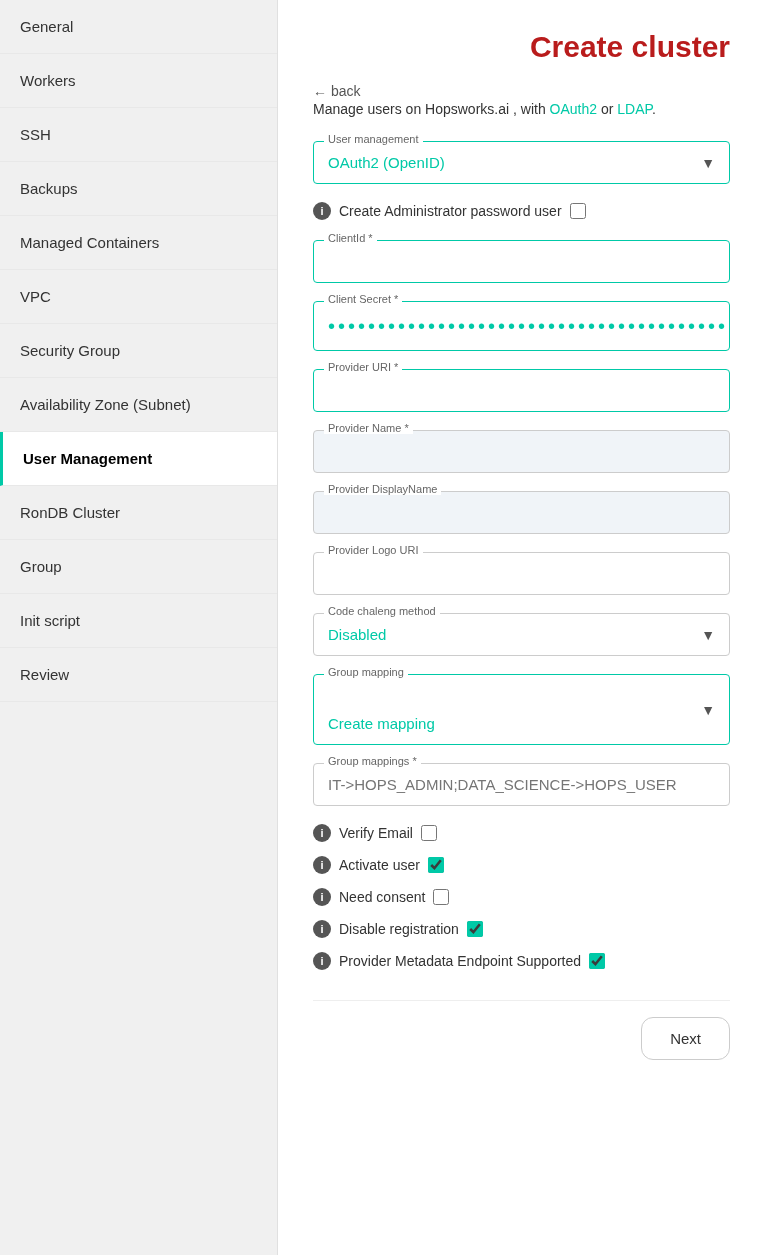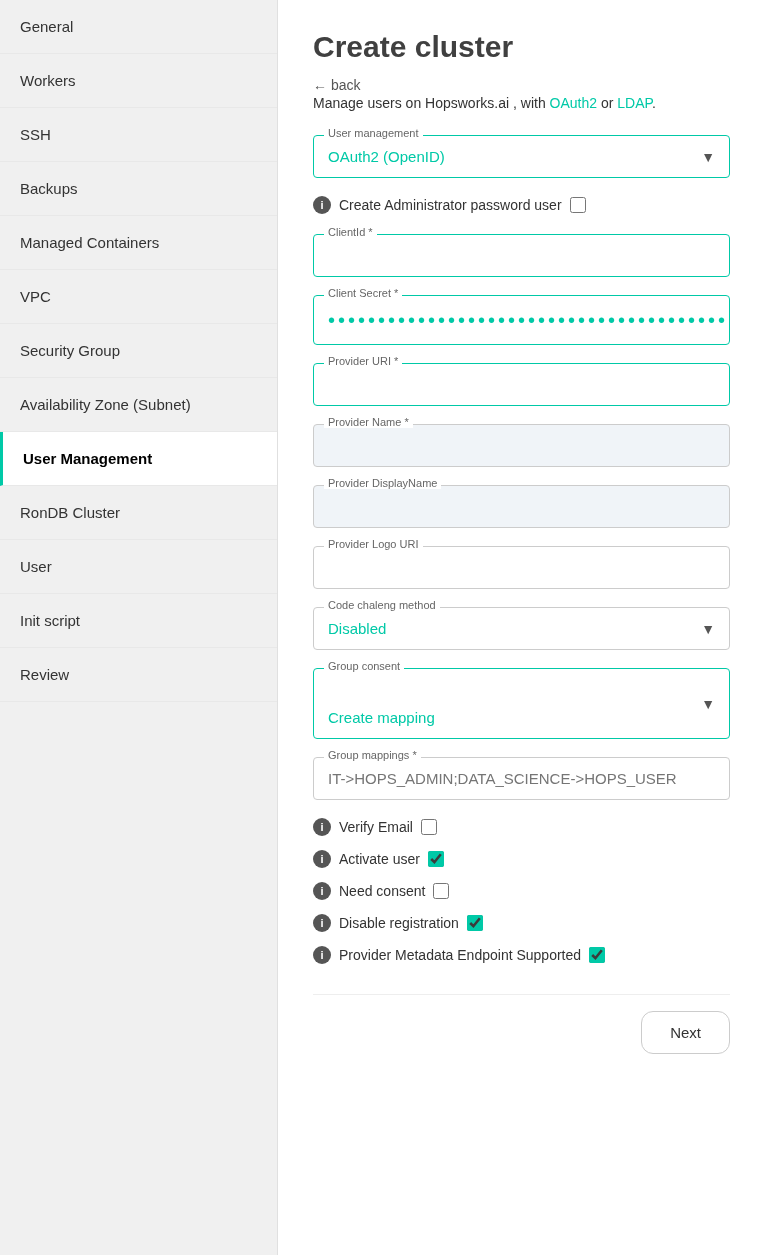--- a/index.html
+++ b/index.html
@@ -32,25 +32,25 @@
       border-left: 3px solid #00c9a7;
     }
     
     .main-content {
       flex: 1;
       padding: 30px 35px;
       background: #fff;
       overflow-y: auto;
     }
     .page-title {
-      text-align: left;
+      text-align: right;
       font-size: 30px;
       font-weight: 700;
-      color: #404040;
-      margin-bottom: 12px;
+      color: #b91c1c;
+      margin-bottom: 18px;
     }
     .back-link {
       color: #555;
       font-size: 14px;
       margin-bottom: 2px;
       display: inline-block;
     }
     .manage-users-text {
       color: #00c9a7;
       font-size: 14px;
@@ -191,21 +191,21 @@
   <div class="sidebar-item">General</div>
   <div class="sidebar-item">Workers</div>
   <div class="sidebar-item">SSH</div>
   <div class="sidebar-item">Backups</div>
   <div class="sidebar-item">Managed Containers</div>
   <div class="sidebar-item">VPC</div>
   <div class="sidebar-item">Security Group</div>
   <div class="sidebar-item">Availability Zone (Subnet)</div>
   <div class="sidebar-item active">User Management</div>
   <div class="sidebar-item">RonDB Cluster</div>
-  <div class="sidebar-item">User</div>
+  <div class="sidebar-item">Group</div>
   <div class="sidebar-item">Init script</div>
   <div class="sidebar-item">Review</div>
 </nav>
 
 <main class="main-content">
   <h1 class="page-title">Create cluster</h1>
 
   <div class="back-link">
     <span>← back</span>
   </div>
@@ -274,21 +274,21 @@
     <div class="select-wrapper">
       <select>
         <option>Disabled</option>
       </select>
       <span class="select-arrow">▼</span>
     </div>
   </div>
 
   
   <div class="field-group focused">
-    <span class="field-label">Group consent</span>
+    <span class="field-label">Group mapping</span>
     <div class="select-wrapper">
       <select style="color:#00c9a7;margin-top:28px;">
         <option>Create mapping</option>
       </select>
       <span class="select-arrow">▼</span>
     </div>
   </div>
 
   
   <div class="field-group">

